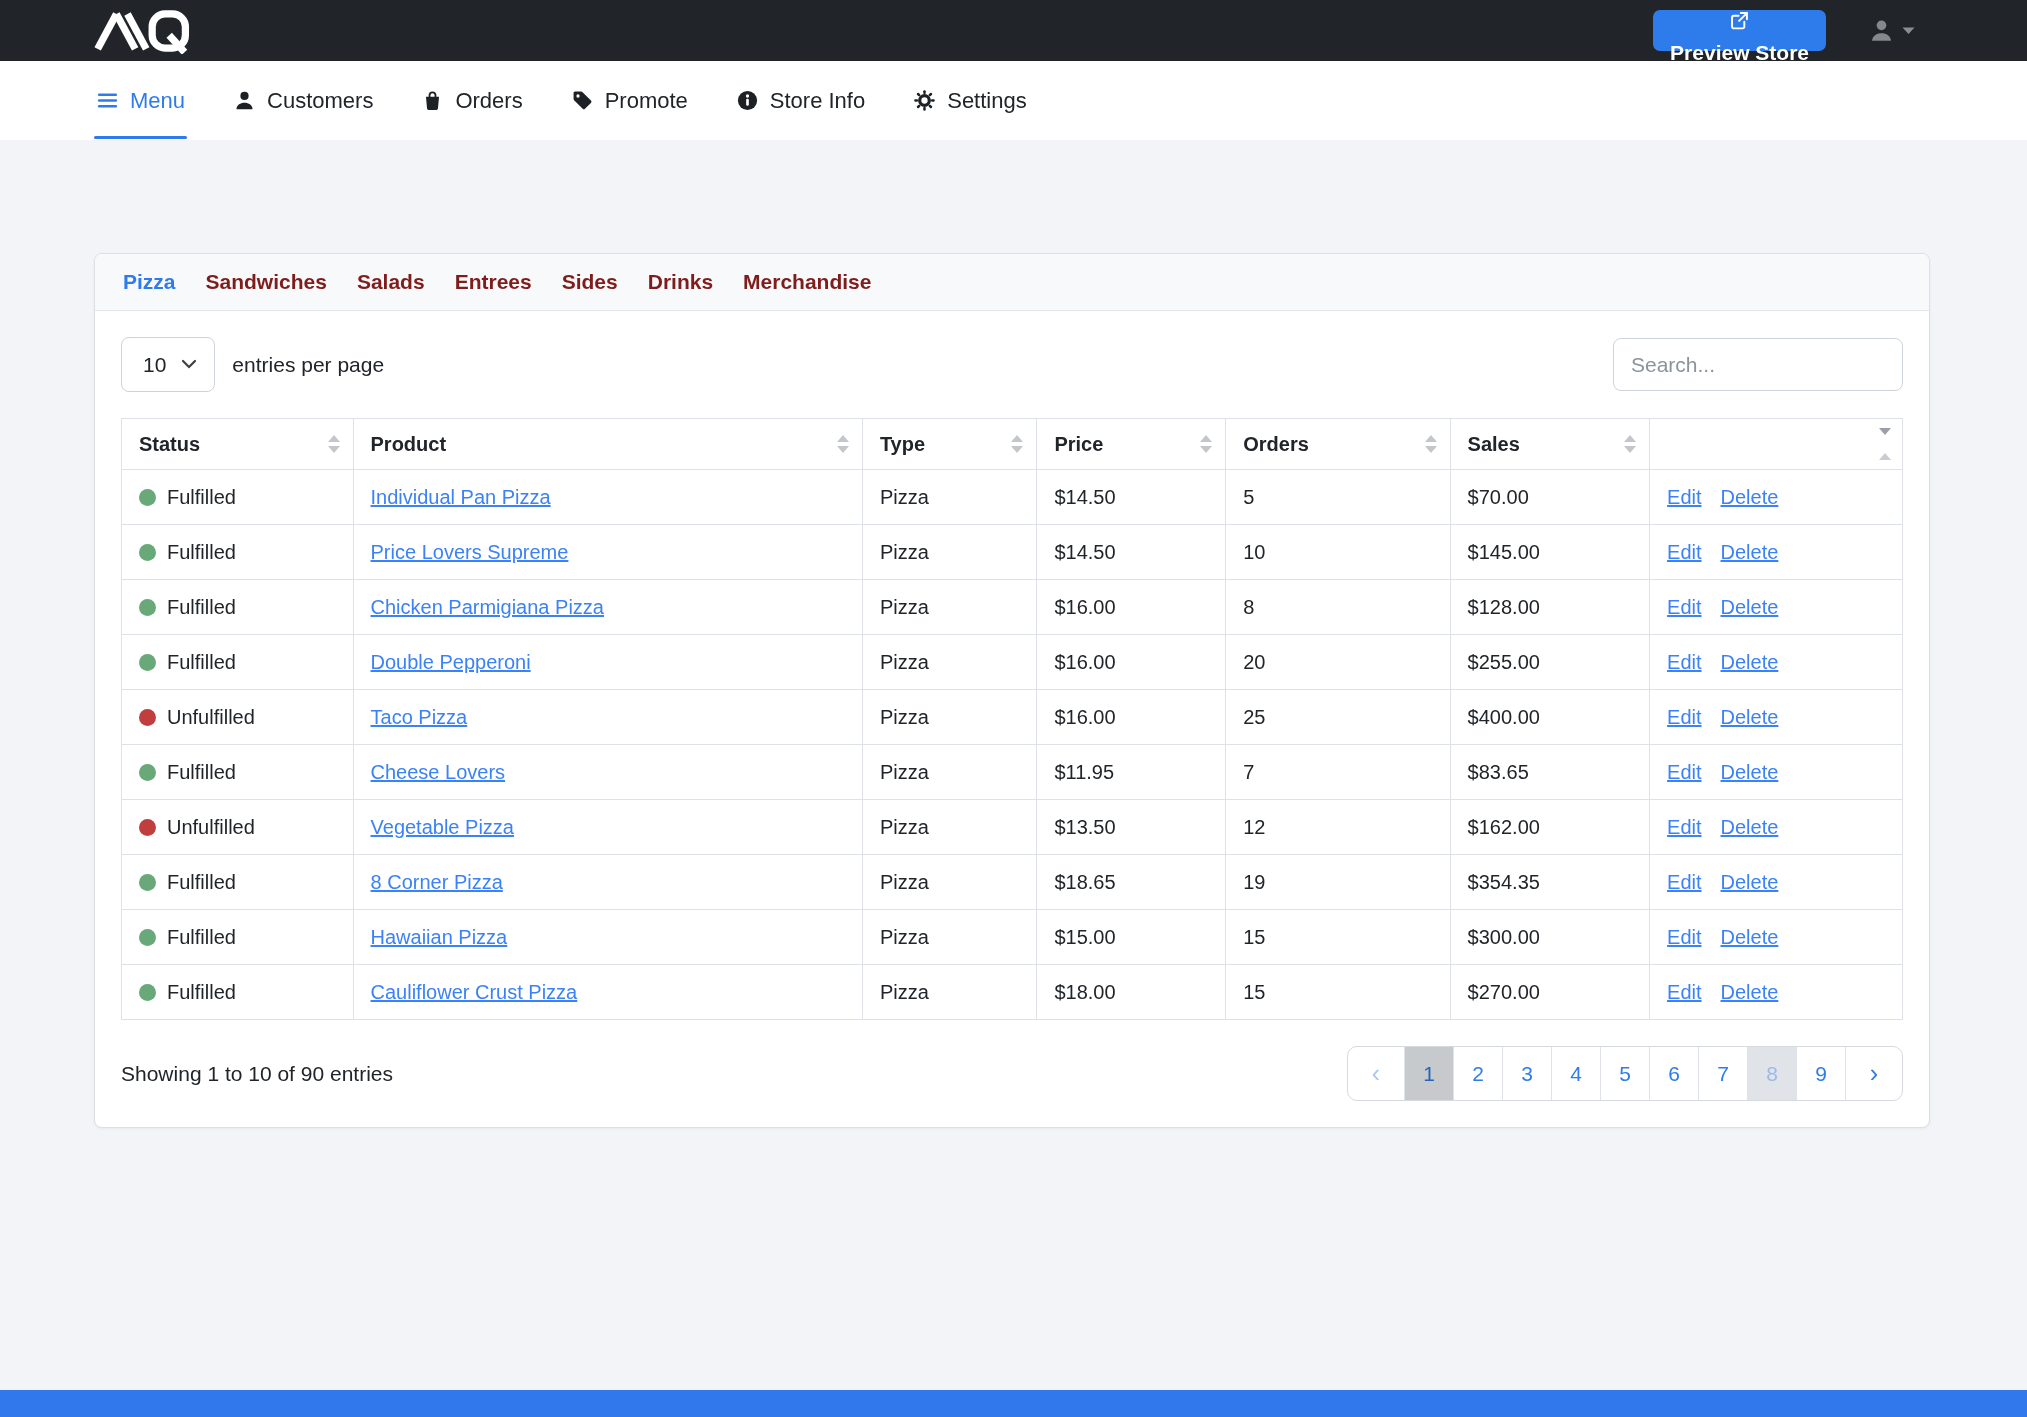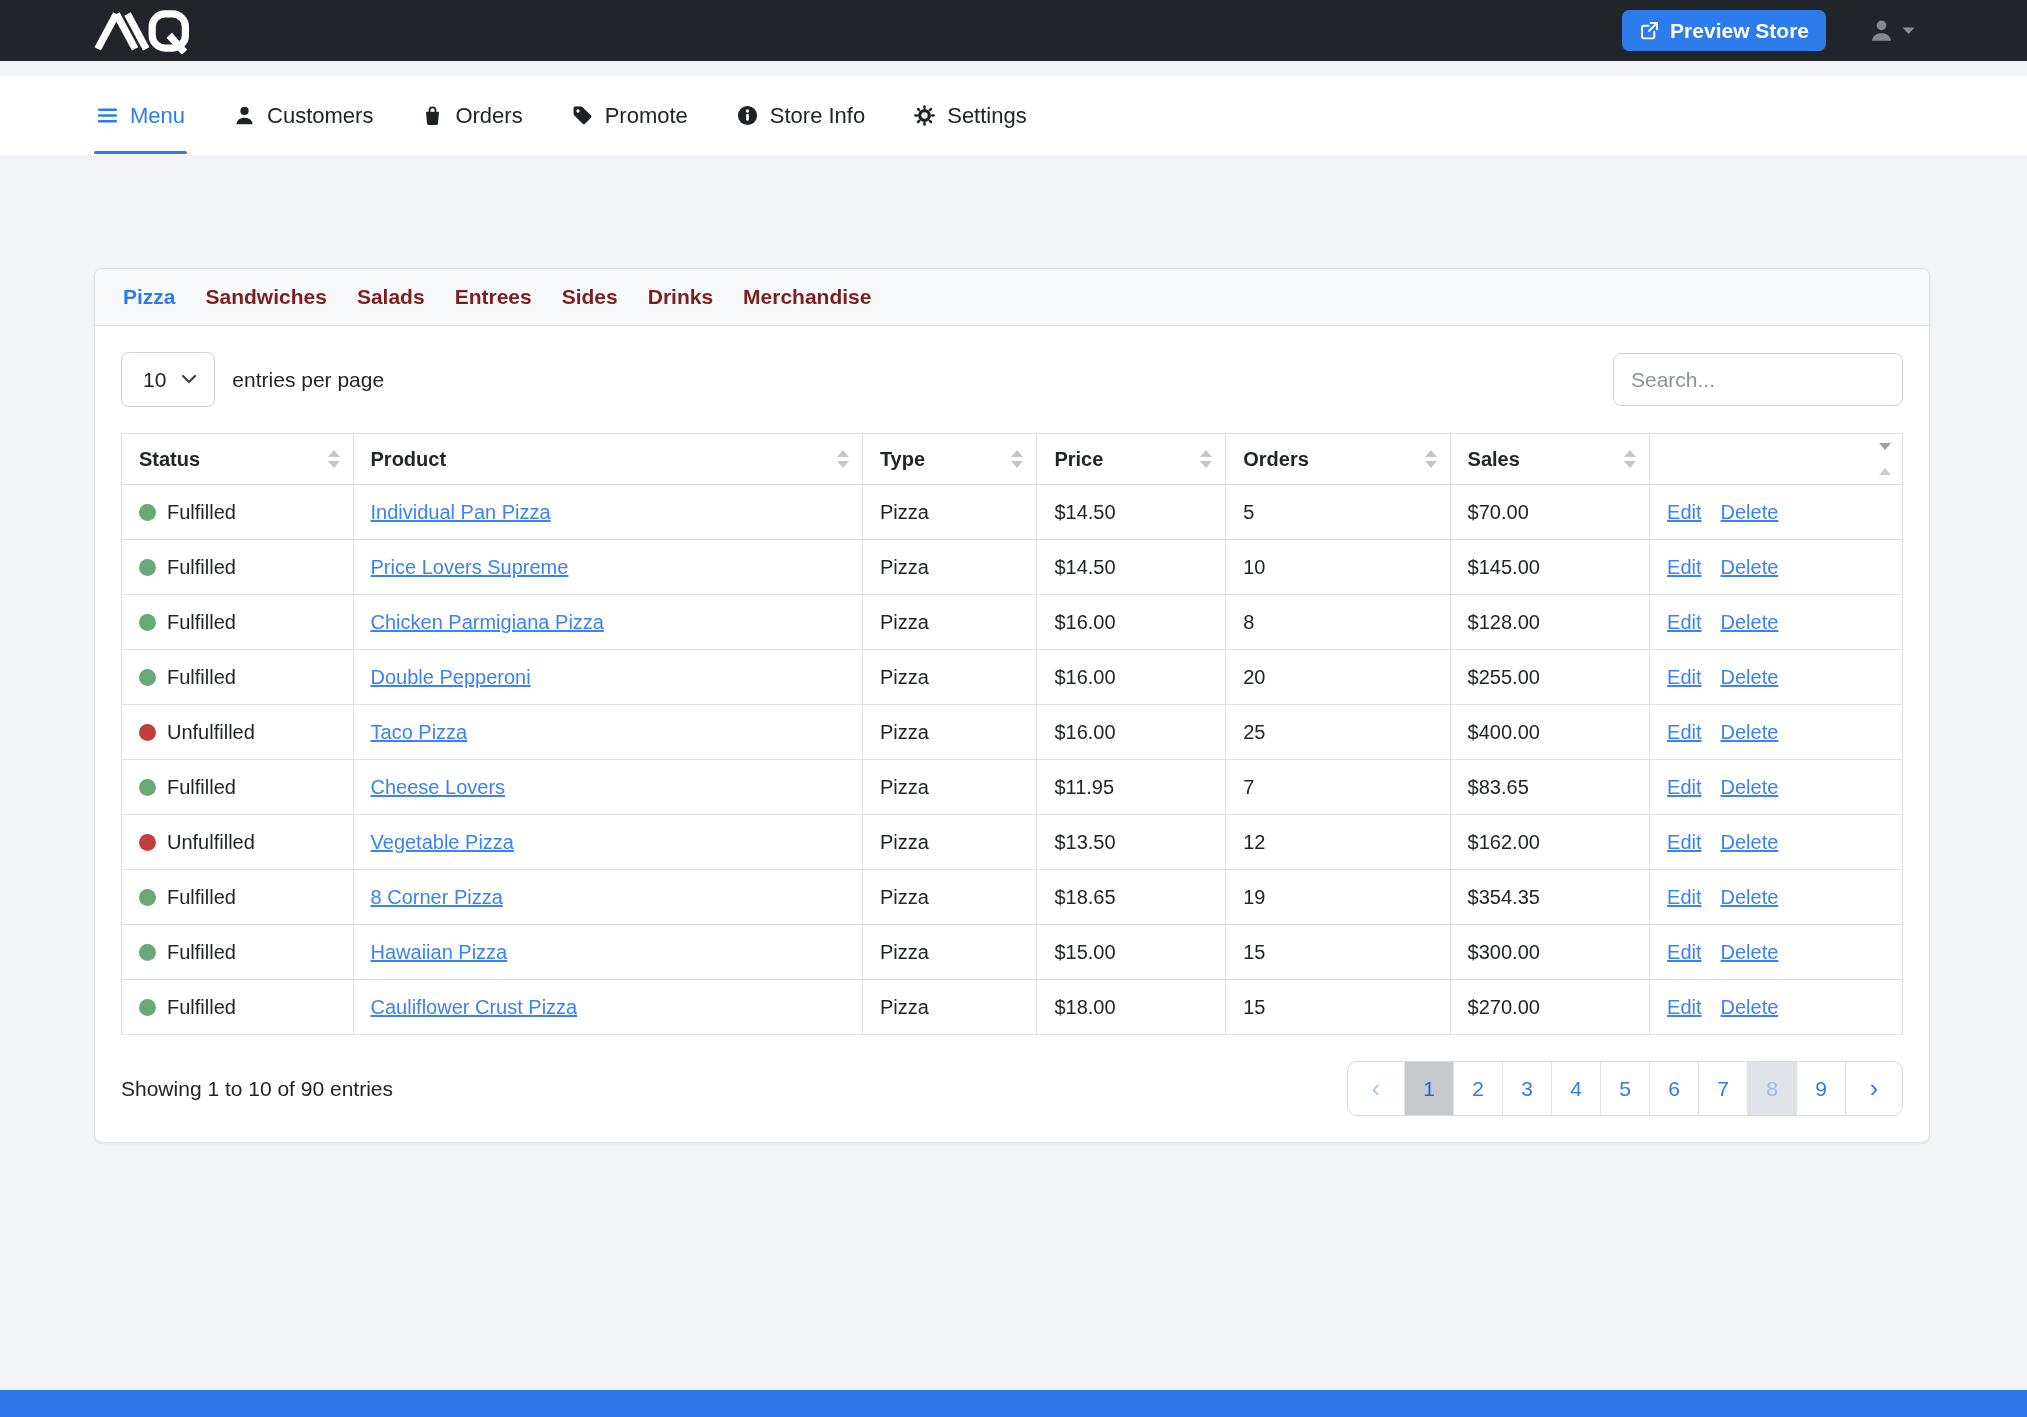--- a/index.html
+++ b/index.html
@@ -6,27 +6,27 @@
   .page{width:2027px;height:1417px;position:relative;overflow:hidden;background:#f2f4f7;
         font-family:"Liberation Sans","DejaVu Sans",sans-serif;color:#212529;}
 
   
   .topbar{height:61px;background:#212529;display:flex;align-items:center;justify-content:space-between;
           padding:0 112px 0 90px;}
   .logo svg{height:46px;display:block}
   .topbar-right{display:flex;align-items:center;gap:42px;}
   .btn-preview{display:flex;align-items:center;gap:10px;background:#2e7ceb;color:#fff;border:none;
                border-radius:7px;height:41px;padding:0 17px;font-size:21px;font-weight:600;
-               font-family:inherit;cursor:pointer;}
+               font-family:inherit;cursor:pointer;flex-direction:column;}
   .btn-preview svg{width:21px;height:21px;display:block}
   .avatar-menu{display:flex;align-items:center;gap:7px;cursor:pointer;}
   .avatar-menu svg{display:block}
 
   
-  .navbar{height:79px;background:#fff;display:flex;align-items:center;gap:48px;padding:0 96px;margin-top:15px;}
+  .navbar{height:79px;background:#fff;display:flex;align-items:center;gap:48px;padding:0 96px;}
   .nav-item{display:flex;align-items:center;gap:11px;font-size:22px;color:#212529;cursor:pointer;position:relative;}
   .nav-item .nav-icon svg{width:23px;height:23px;display:block}
   .nav-item.active{color:#2e7ceb;}
   .nav-item.active::after{content:"";position:absolute;left:-2px;right:-2px;bottom:-25px;height:3px;
                           background:#2e7ceb;border-radius:2px;}
 
   
   .content{padding-top:113px;}
   .card{width:1834px;margin-left:94px;background:#fff;border:1px solid #dcdfe3;border-radius:8px;
         overflow:hidden;box-shadow:0 1px 3px rgba(16,24,40,.05);}

